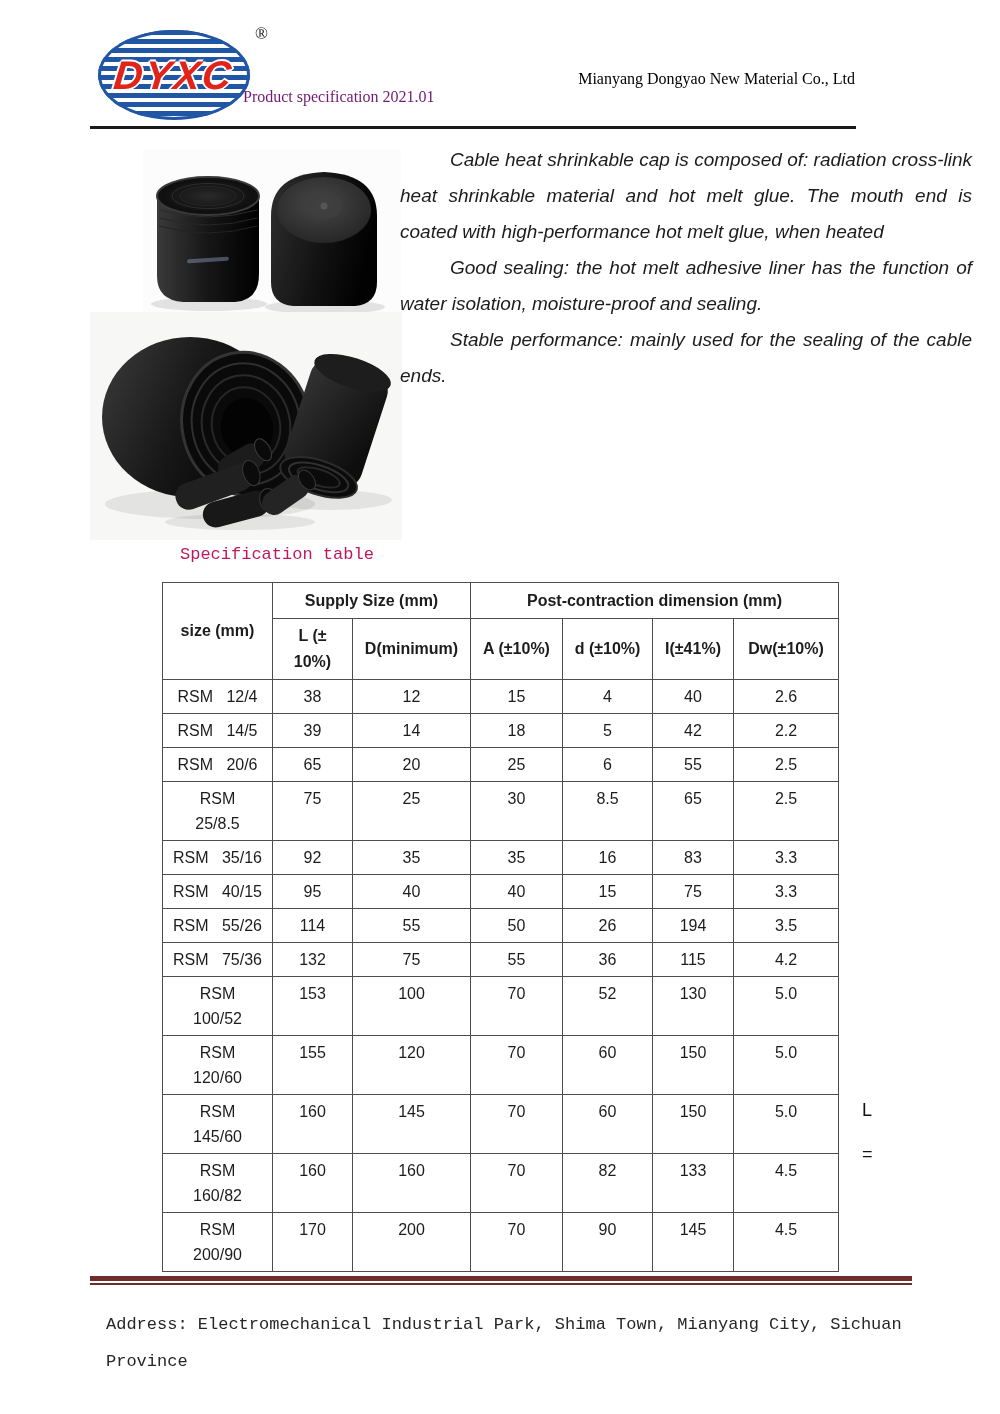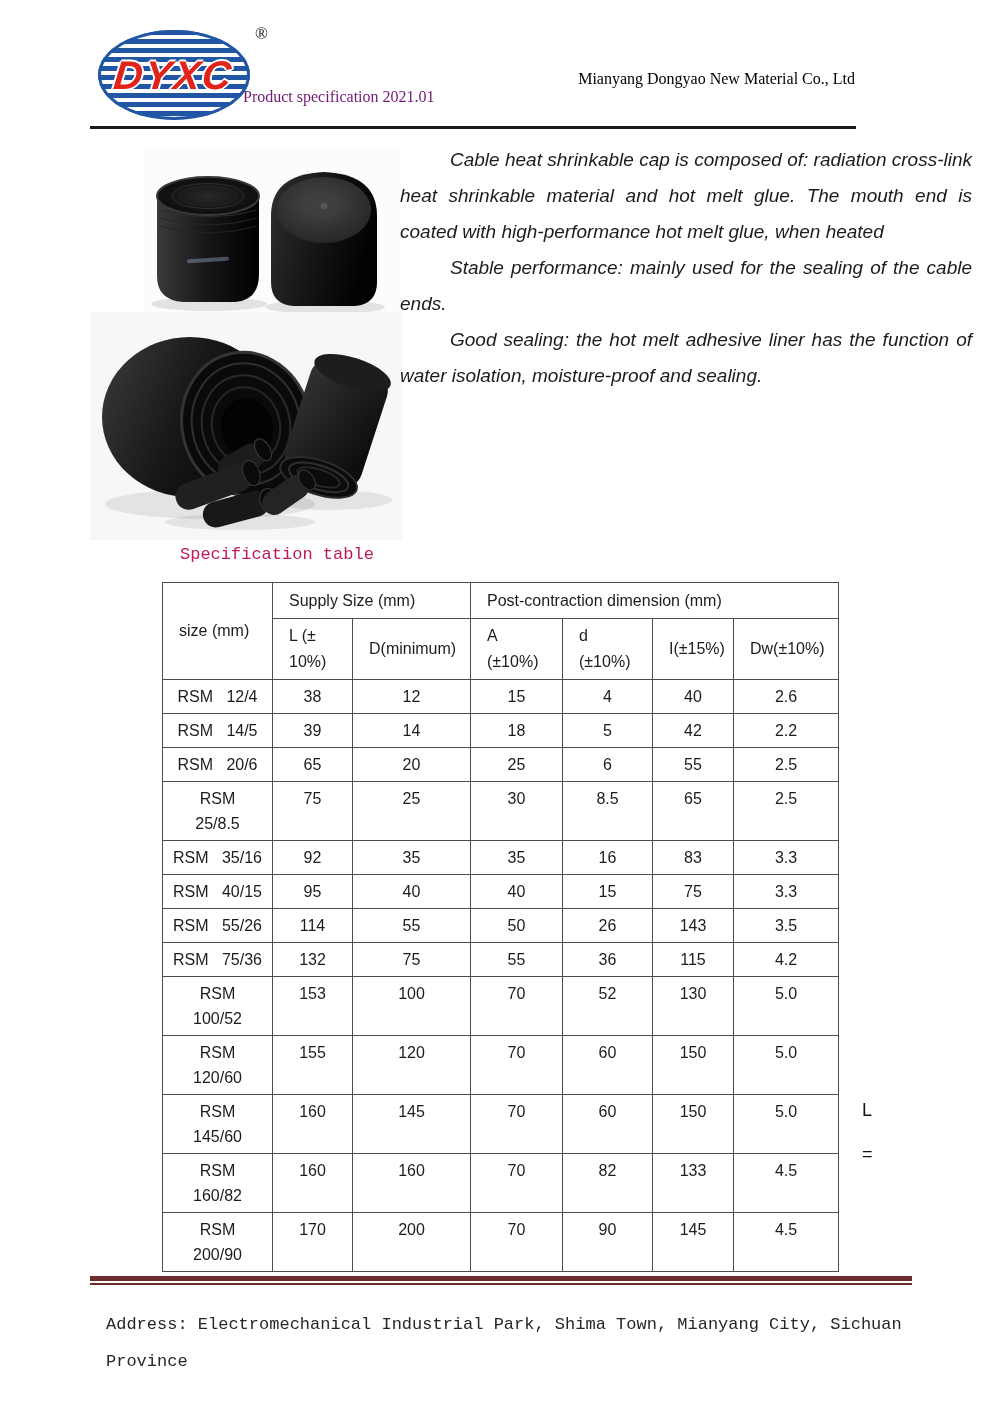--- a/index.html
+++ b/index.html
@@ -55,22 +55,22 @@
     position:absolute; left:180px; top:545px;
     font-family:"Liberation Mono", monospace; font-size:17px; color:#be185d;
   }
   table.spec {
     position:absolute; left:162px; top:582px;
     width:676px; border-collapse:collapse; table-layout:fixed;
     font-size:16px; color:#1c1c1c;
   }
   table.spec th, table.spec td { border:1px solid #4d4d4d; }
   table.spec th {
-    font-weight:normal; text-align:left; vertical-align:middle;
-    font-size:16px; padding:4px 16px; line-height:26px;
+    font-weight:bold; text-align:center; vertical-align:middle;
+    font-size:16px; padding:4px 3px; line-height:26px;
   }
   th.group-head { font-size:17px; height:36px; }
   th.sub-head { height:59px; vertical-align:top; padding-top:8px; line-height:25px; }
   th.sub-left { text-align:left; padding-left:8px; white-space:pre-line; }
   th.size-head { font-size:17px; }
   table.spec td {
     vertical-align:top; text-align:center;
     padding:4px 4px; line-height:25px;
   }
   td.c-name { text-align:left; padding-left:8px; white-space:pre-wrap; }
@@ -192,22 +192,22 @@
       <ellipse cx="180" cy="196" rx="5" ry="7" fill="#040404"></ellipse>
     </g>
     <g transform="rotate(-35 194 184)">
       <rect x="170" y="172" width="52" height="24" rx="12" fill="#242424"></rect>
       <ellipse cx="222" cy="184" rx="7" ry="11" fill="#0c0c0c" stroke="#383838"></ellipse>
     </g>
   </svg>
 
   <div class="intro-text">
     <p class="indent-lg">Cable heat shrinkable cap is composed of: radiation cross-link heat shrinkable material and hot melt glue. The mouth end is coated with high-performance hot melt glue, when heated</p>
+    <p class="indent-lg">Good sealing: the hot melt adhesive liner has the function of water isolation, moisture-proof and sealing.</p>
     <p class="indent-lg">Stable performance: mainly used for the sealing of the cable ends.</p>
-    <p class="indent-lg">Good sealing: the hot melt adhesive liner has the function of water isolation, moisture-proof and sealing.</p>
   </div>
 
   <div class="spec-caption">Specification table</div>
 
   <table class="spec">
     <colgroup>
       <col style="width:110px">
         <col style="width:80px">
         <col style="width:118px">
       <col style="width:92px">
@@ -220,21 +220,21 @@
         <th class="size-head" rowspan="2">size (mm)</th>
         <th class="group-head" colspan="2">Supply Size (mm)</th>
         <th class="group-head" colspan="4">Post-contraction dimension (mm)</th>
       </tr>
       <tr>
         <th class="sub-head sub-left">L (±
 10%)</th>
         <th class="sub-head">D(minimum)</th>
         <th class="sub-head">A (±10%)</th>
         <th class="sub-head">d (±10%)</th>
-        <th class="sub-head">I(±15%)</th>
+        <th class="sub-head">I(±41%)</th>
         <th class="sub-head">Dw(±10%)</th>
       </tr>
     </thead>
     <tbody>
     <tr>
       <td class="c-name">RSM   12/4</td>
       <td>38</td>
       <td>12</td>
       <td>15</td>
       <td>4</td>
@@ -292,21 +292,21 @@
       <td>75</td>
       <td>3.3</td>
     </tr>
 
     <tr>
       <td class="c-name">RSM   55/26</td>
       <td>114</td>
       <td>55</td>
       <td>50</td>
       <td>26</td>
-      <td>143</td>
+      <td>194</td>
       <td>3.5</td>
     </tr>
 
     <tr>
       <td class="c-name">RSM   75/36</td>
       <td>132</td>
       <td>75</td>
       <td>55</td>
       <td>36</td>
       <td>115</td>

